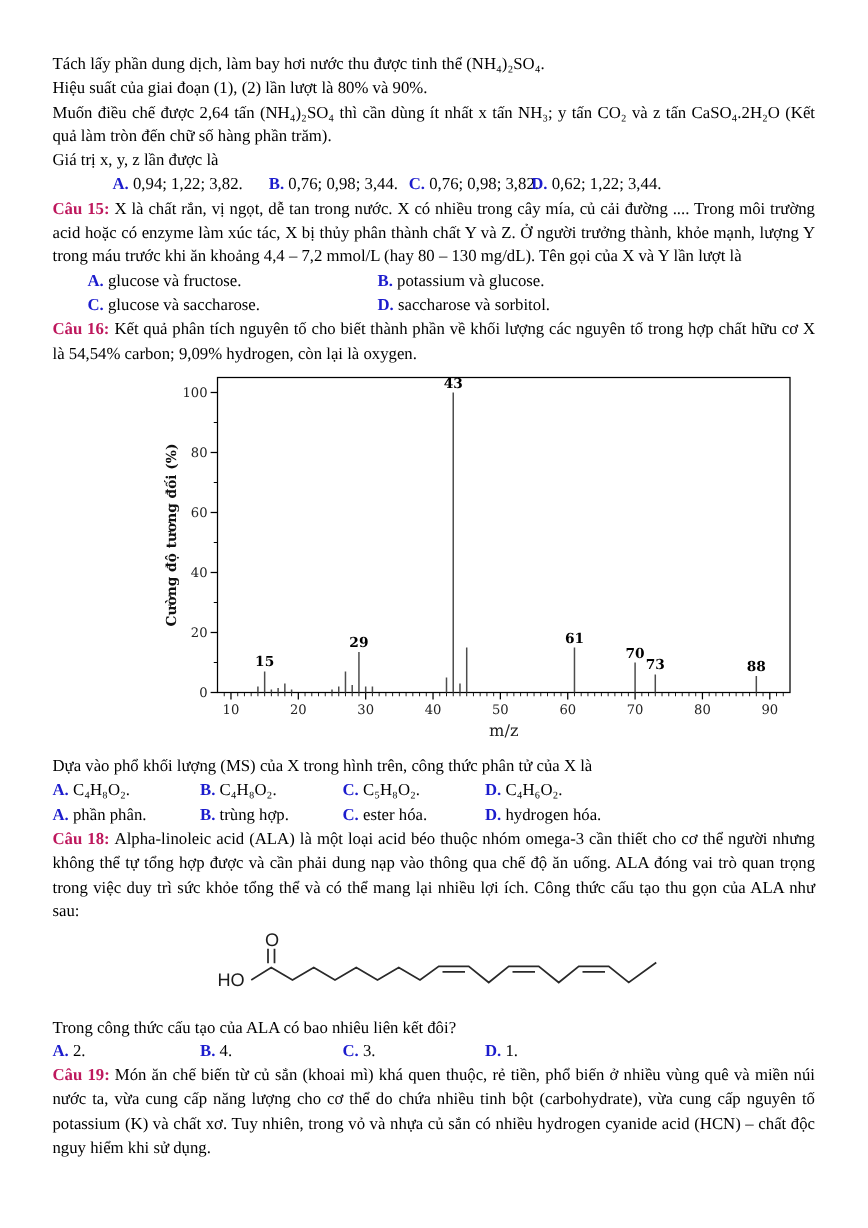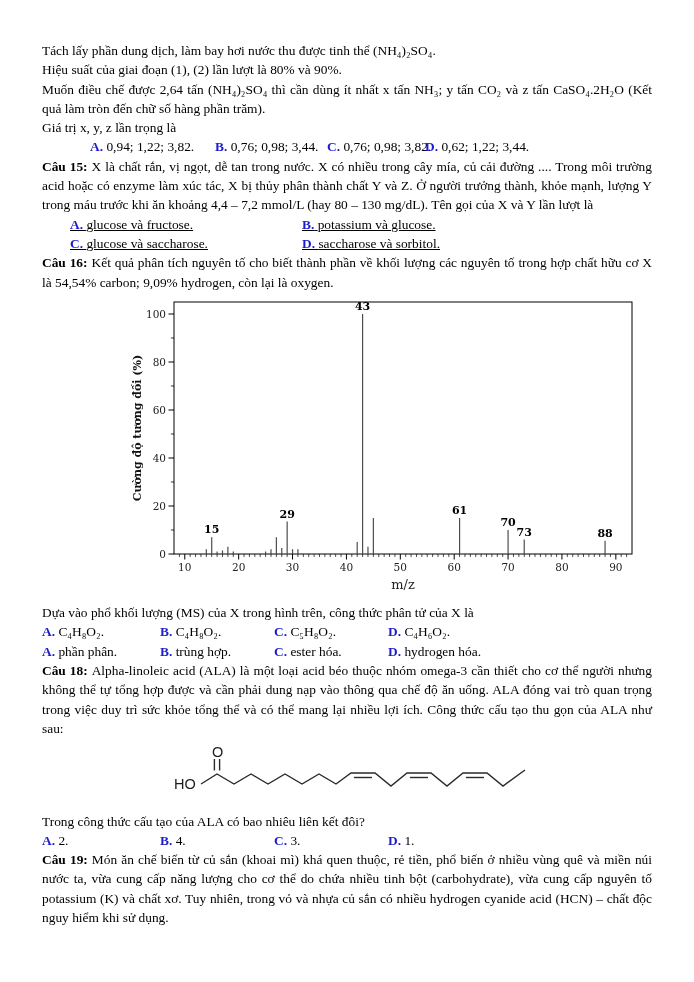--- a/index.html
+++ b/index.html
@@ -7,41 +7,41 @@
     position:relative;
     width:694px;height:982px;
     background:#ffffff;
     overflow:hidden;
     font-family:"Liberation Serif","DejaVu Serif",serif;
     font-size:13.4px;line-height:19.3px;color:#000;
   }
   .content{padding:41px 42px 0 42px;}
   p{margin:0;text-align:justify;}
   p.noj{text-align:left;}
-  .qlabel{color:#000000;font-weight:bold;margin-right:4px;}
+  .qlabel{color:#be185d;font-weight:bold;margin-right:4px;}
   .opt-letter{color:#1c1ccd;font-weight:bold;}
   .opts4{display:grid;grid-template-columns:118px 114px 114px 1fr;}
   .opts4.first{margin-left:48px;grid-template-columns:125px 112px 98px 1fr;}
-  .opts2{display:grid;grid-template-columns:232px 1fr;margin-left:28px;text-decoration:underline;}
+  .opts2{display:grid;grid-template-columns:232px 1fr;margin-left:28px;}
   .opt{white-space:nowrap;overflow:visible;}
   .chart-wrap{margin:4px 0 2px 86px;}
   .struct-wrap{margin:8px 0 4px 128px;}
   svg text{font-family:"DejaVu Serif",serif;}
   svg .sans{font-family:"Liberation Sans","DejaVu Sans",sans-serif;}
 </style>
 </head>
 <body>
 
 <div class="page">
   <div class="content">
 
     <p>Tách lấy phần dung dịch, làm bay hơi nước thu được tinh thể (NH₄)₂SO₄.</p>
     <p>Hiệu suất của giai đoạn (1), (2) lần lượt là 80% và 90%.</p>
     <p>Muốn điều chế được 2,64 tấn (NH₄)₂SO₄ thì cần dùng ít nhất x tấn NH₃; y tấn CO₂ và z tấn CaSO₄.2H₂O (Kết quả làm tròn đến chữ số hàng phần trăm).</p>
-    <p class="noj">Giá trị x, y, z lần trọng là</p>
+    <p class="noj">Giá trị x, y, z lần được là</p>
 
     <div class="opts4 first">
       <span class="opt"><span class="opt-letter">A.</span> <span>0,94; 1,22; 3,82.</span></span>
       <span class="opt"><span class="opt-letter">B.</span> <span>0,76; 0,98; 3,44.</span></span>
       <span class="opt"><span class="opt-letter">C.</span> <span>0,76; 0,98; 3,82.</span></span>
       <span class="opt"><span class="opt-letter">D.</span> <span>0,62; 1,22; 3,44.</span></span>
     </div>
 
     <p><b class="qlabel">Câu 15:</b><span>X là chất rắn, vị ngọt, dễ tan trong nước. X có nhiều trong cây mía, củ cải đường .... Trong môi trường acid hoặc có enzyme làm xúc tác, X bị thủy phân thành chất Y và Z. Ở người trưởng thành, khỏe mạnh, lượng Y trong máu trước khi ăn khoảng 4,4 – 7,2 mmol/L (hay 80 – 130 mg/dL). Tên gọi của X và Y lần lượt là</span></p>
     <div class="opts2">

